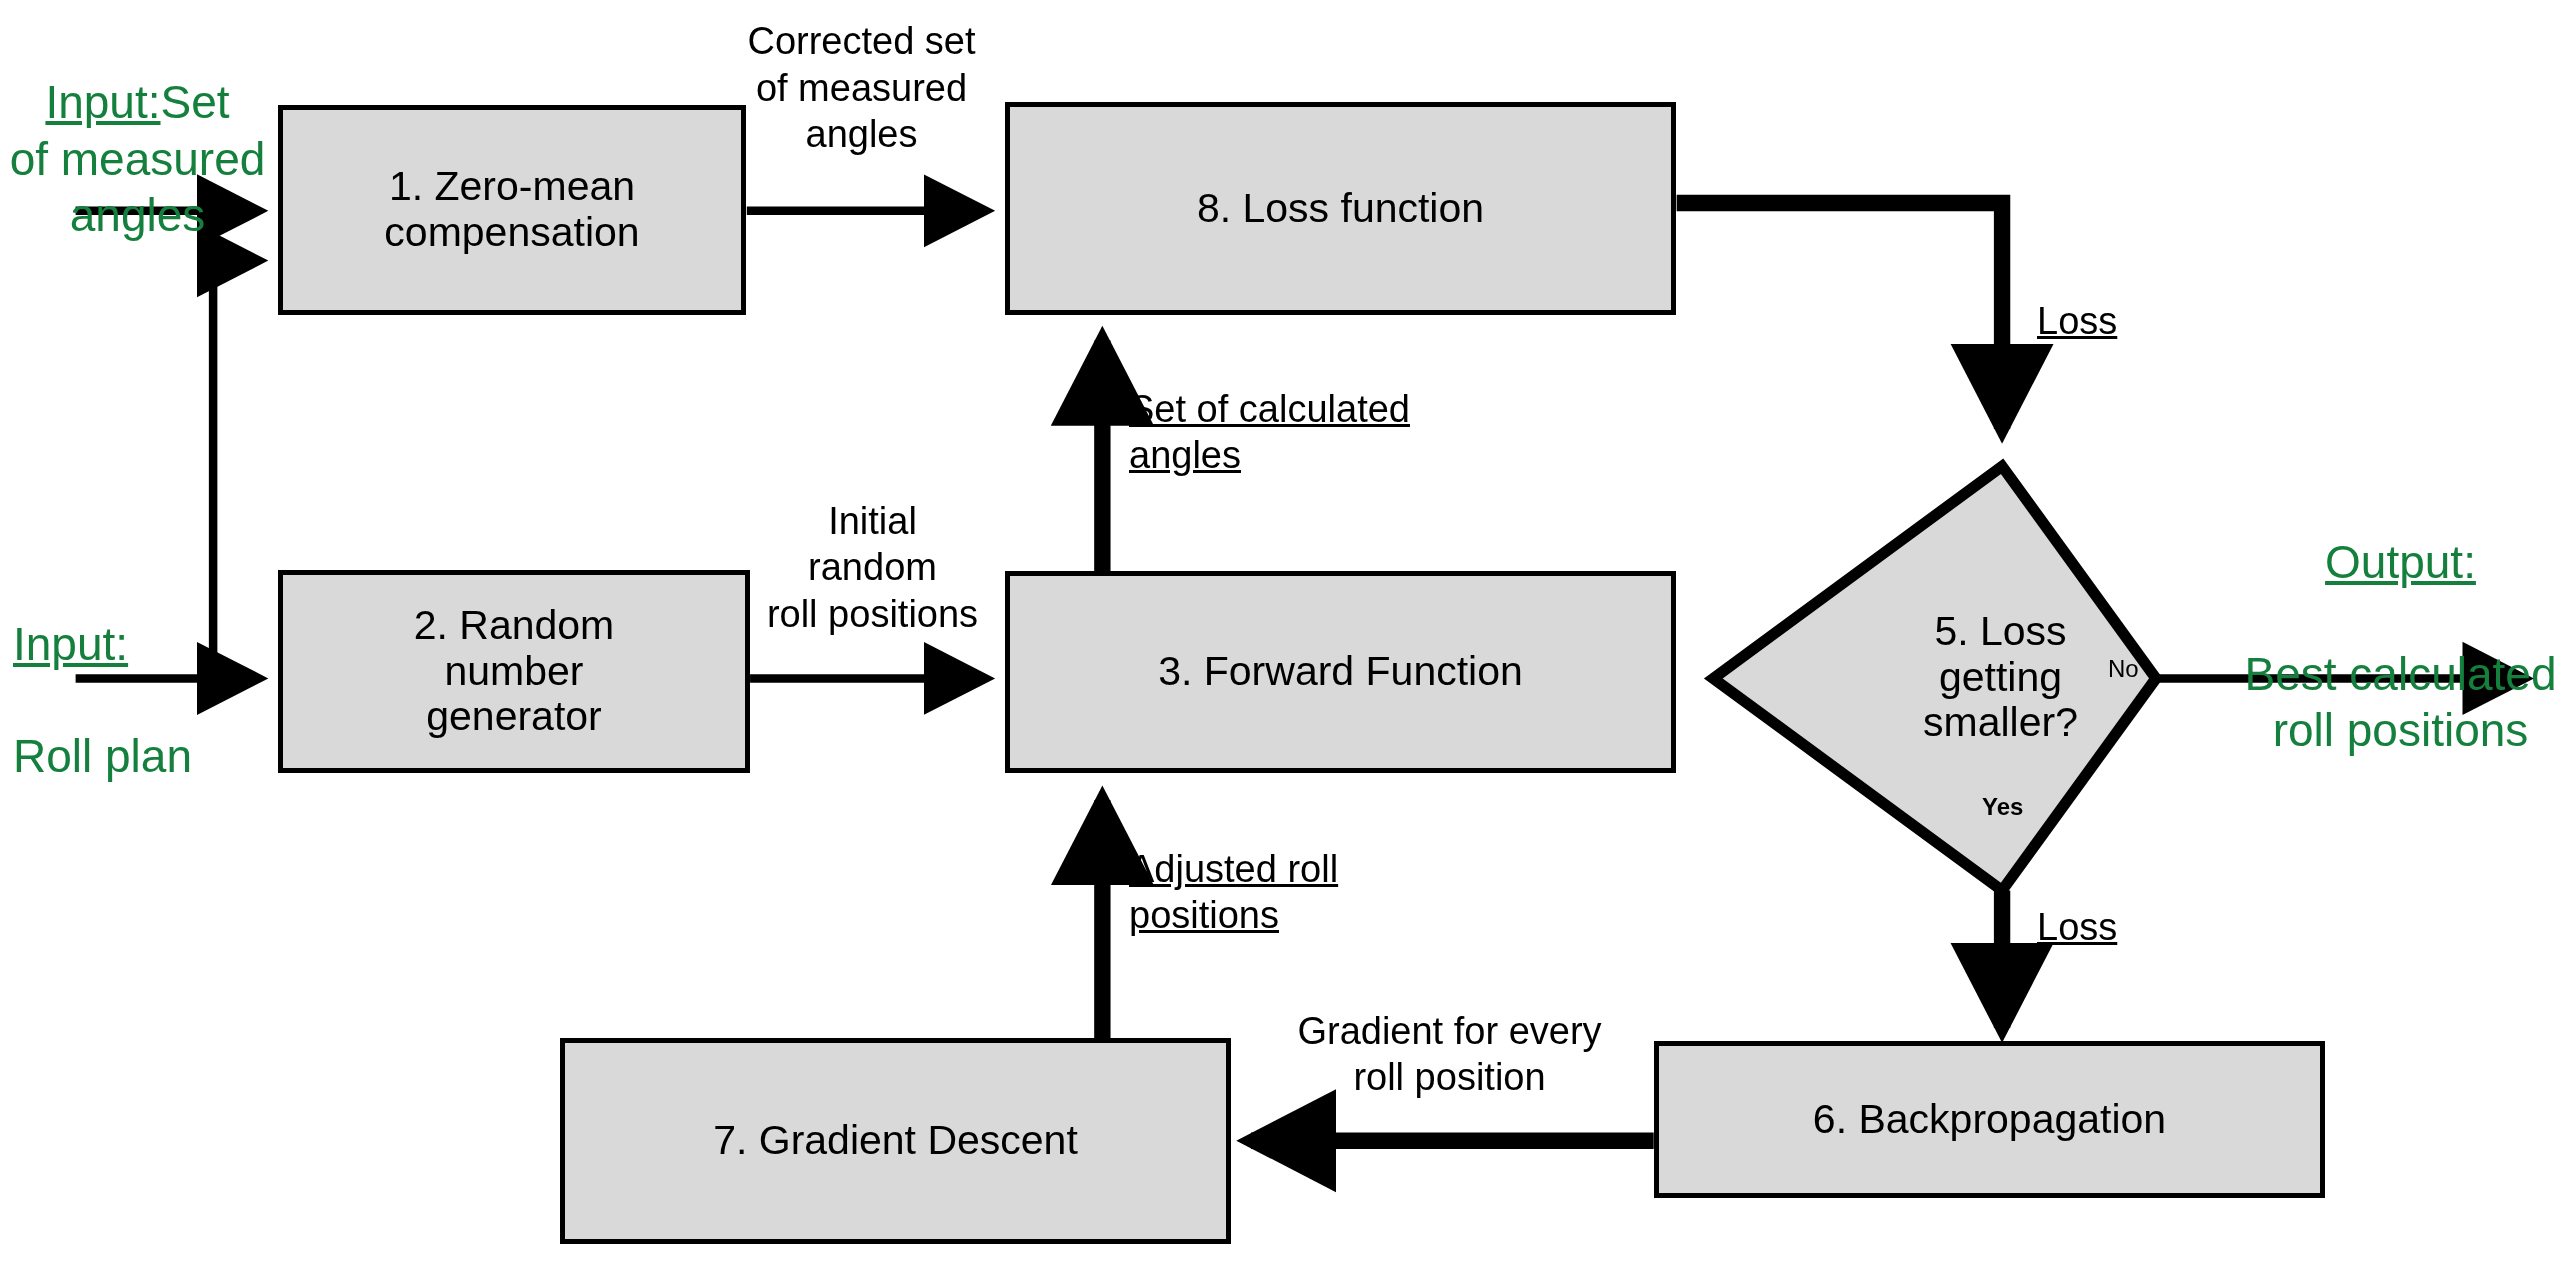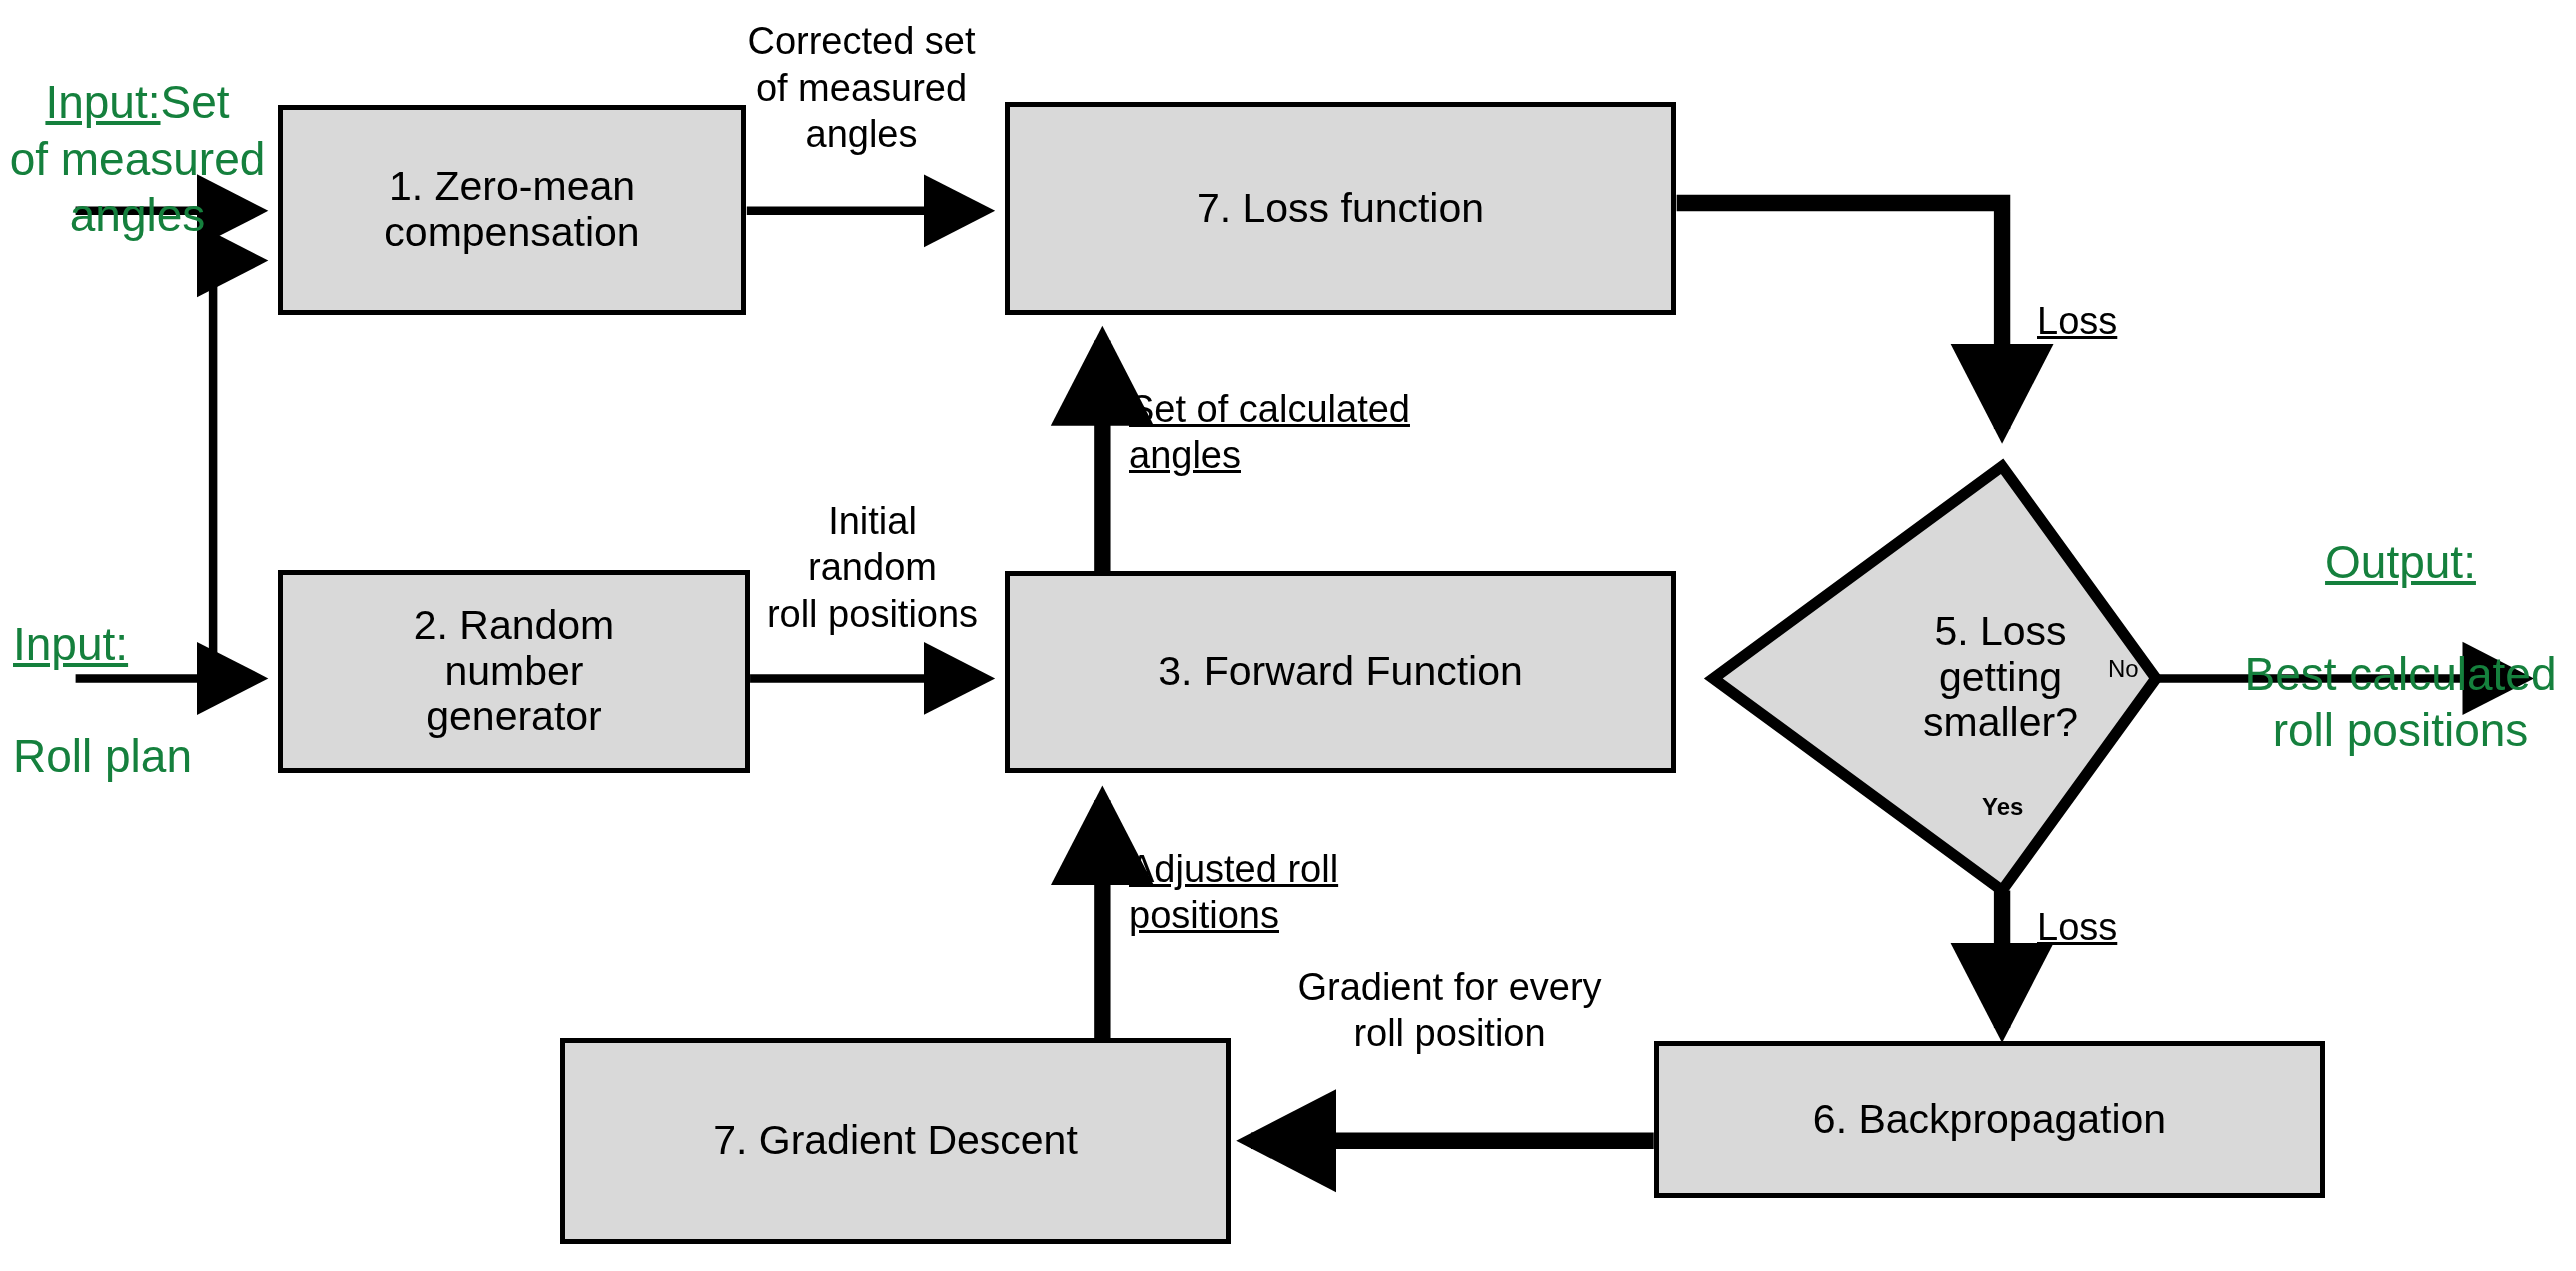--- a/index.html
+++ b/index.html
@@ -67,21 +67,21 @@
     <span style="white-space:pre-line;">2. Random
 number
 generator</span>
   </div>
 
   <div class="node proc" style="left:1005px;top:571px;width:671px;height:202px;">
     <span style="white-space:pre-line;">3. Forward Function</span>
   </div>
 
   <div class="node proc" style="left:1005px;top:102px;width:671px;height:213px;">
-    <span style="white-space:pre-line;">7. Loss function</span>
+    <span style="white-space:pre-line;">8. Loss function</span>
   </div>
 
   <svg class="layer" viewBox="0 0 3933 1941" xmlns="http://www.w3.org/2000/svg">
     <polygon points="3057,712 3292,1036 3057,1360 2616,1036" fill="#d9d9d9" stroke="#000" stroke-width="17"></polygon>
   </svg>
   <div class="dia-label" style="left:1827px;top:576px;width:347px;height:203px;">
     <span style="white-space:pre-line;">5. Loss
 getting
 smaller?</span>
   </div>
@@ -120,21 +120,21 @@
   <div class="edge-label left" style="left:1129px;top:386px;width:367px;">Set of calculated
 angles</div>
 
   <div class="edge-label" style="left:756px;top:498px;width:233px;">Initial
 random
 roll positions</div>
 
   <div class="edge-label left" style="left:1129px;top:846px;width:314px;">Adjusted roll
 positions</div>
 
-  <div class="edge-label" style="left:1271px;top:964px;width:357px;">Gradient for every
+  <div class="edge-label" style="left:1271px;top:1008px;width:357px;">Gradient for every
 roll position</div>
 
   <div class="edge-label left" style="left:2037px;top:298px;width:157px;">Loss</div>
 
   <div class="edge-label left" style="left:2037px;top:904px;width:157px;">Loss</div>
 
 </div>
 
 
 </body></html>

